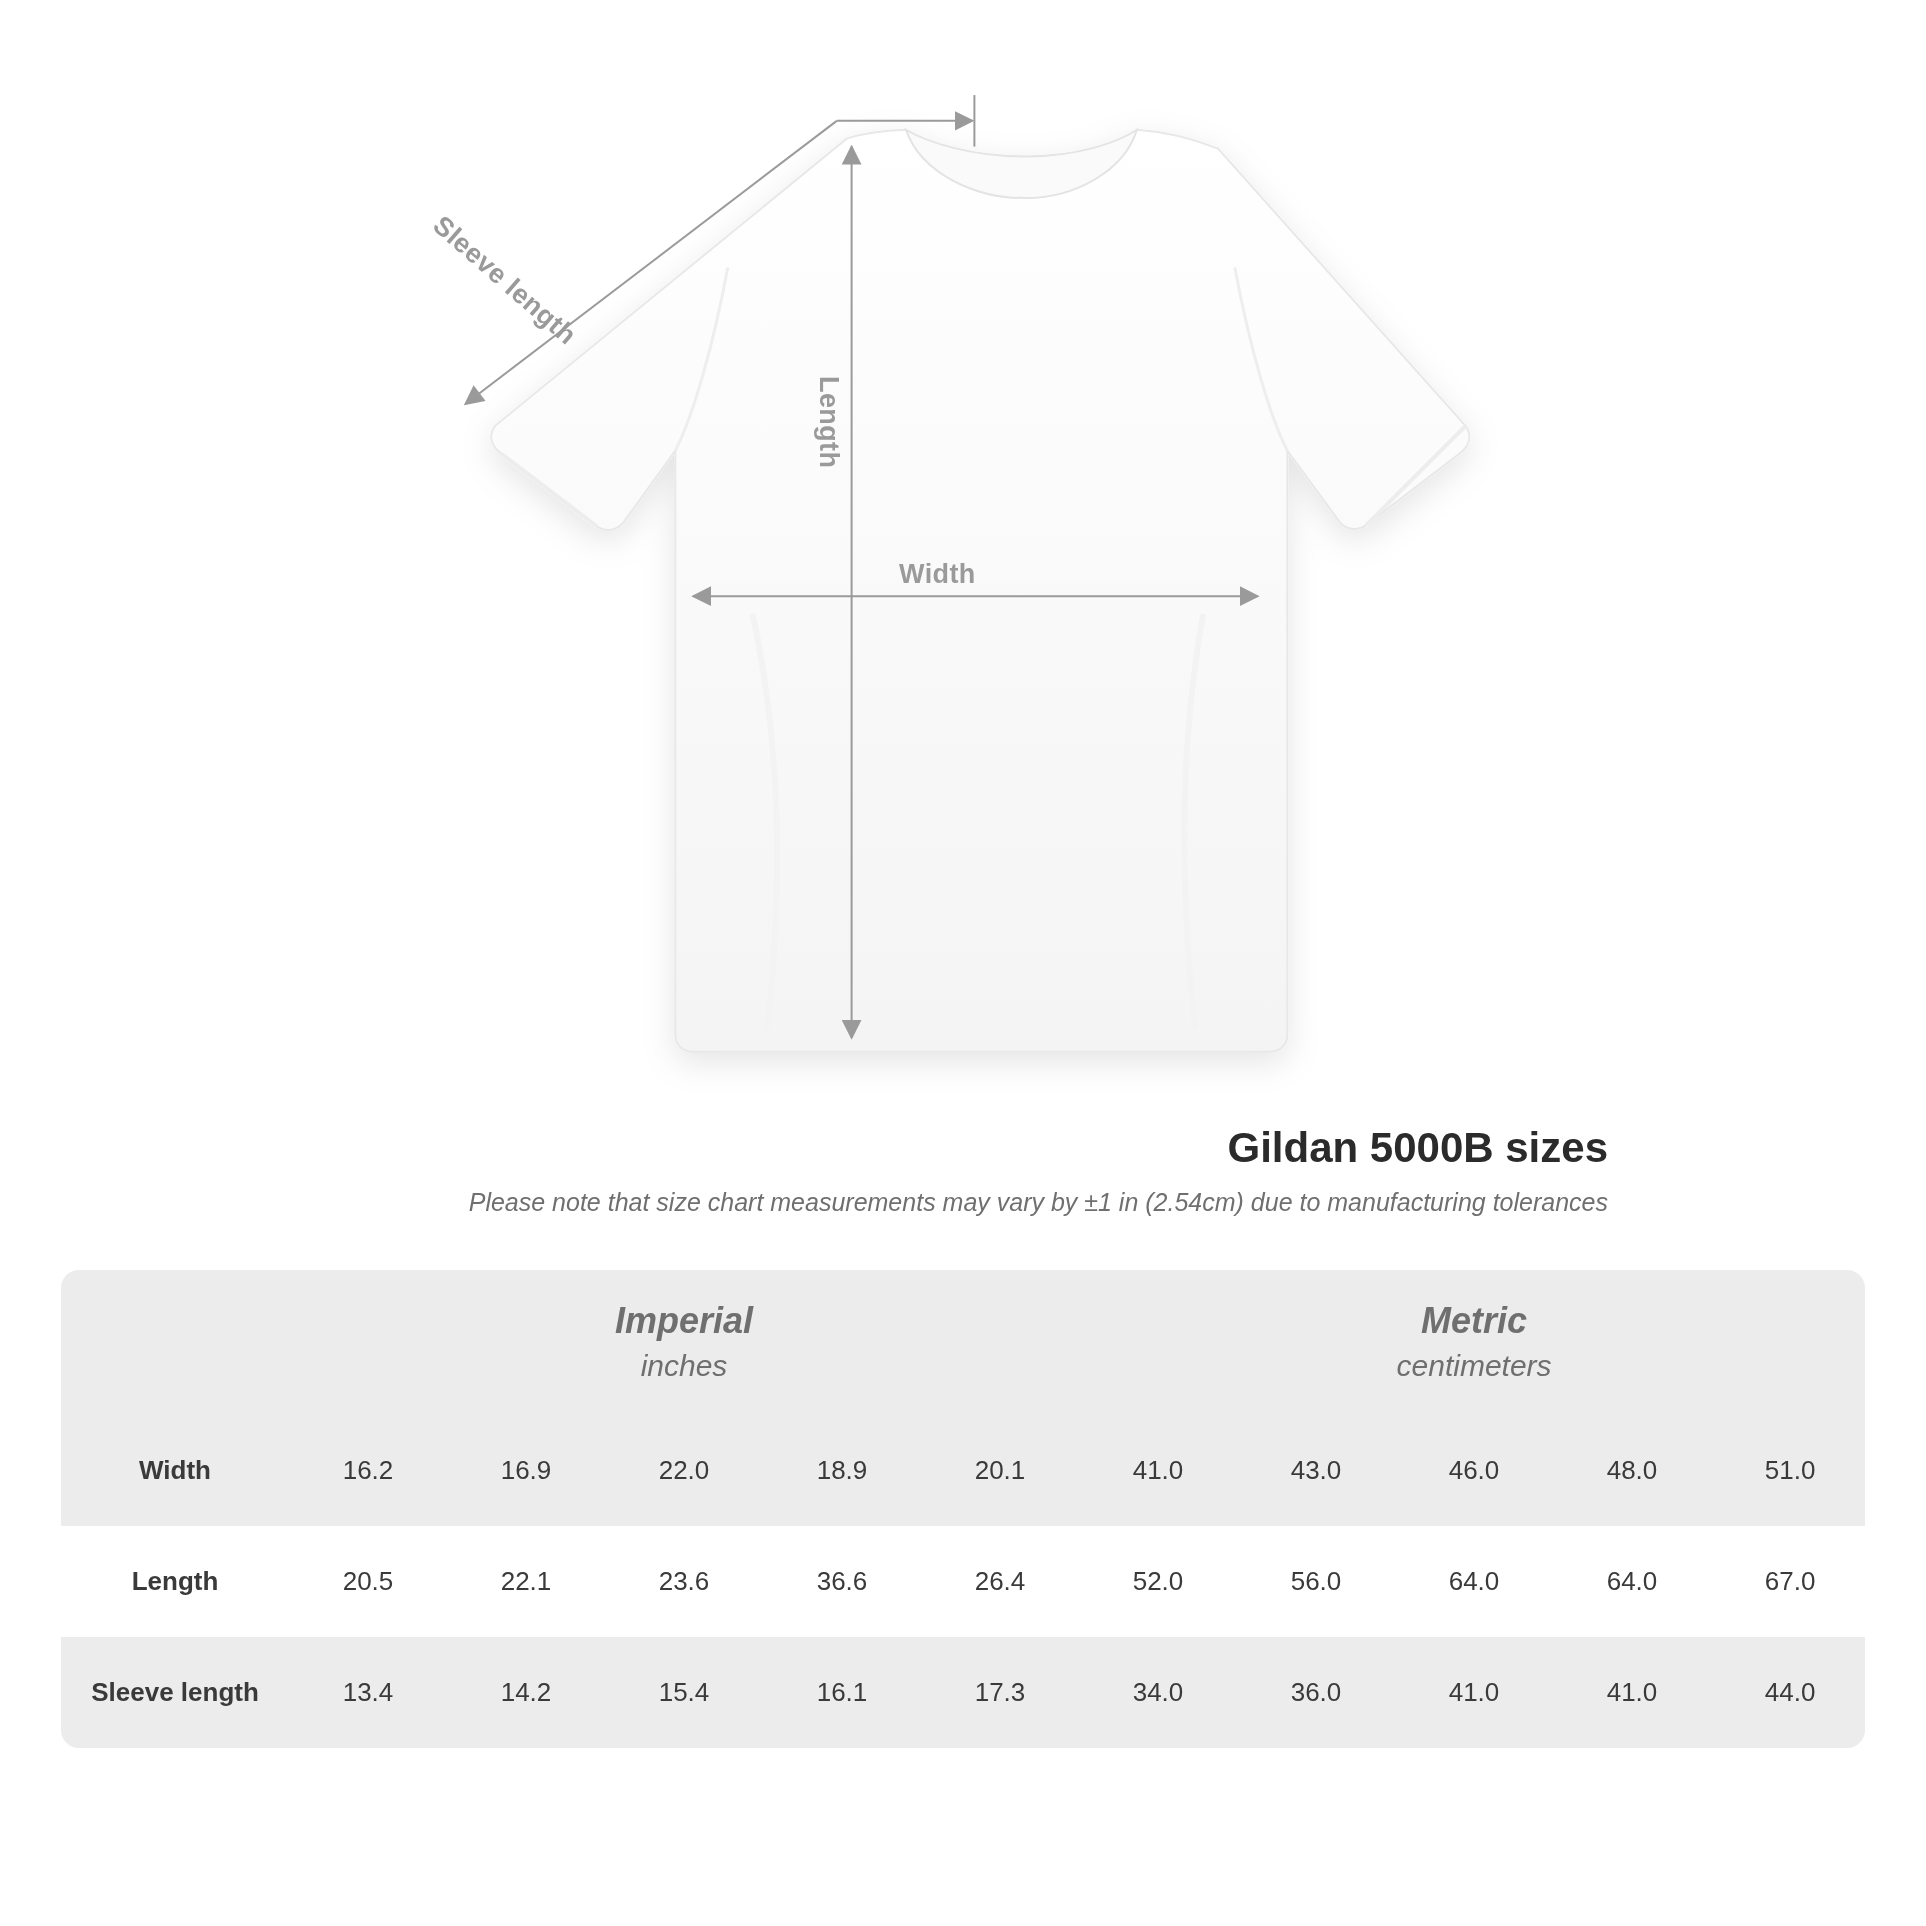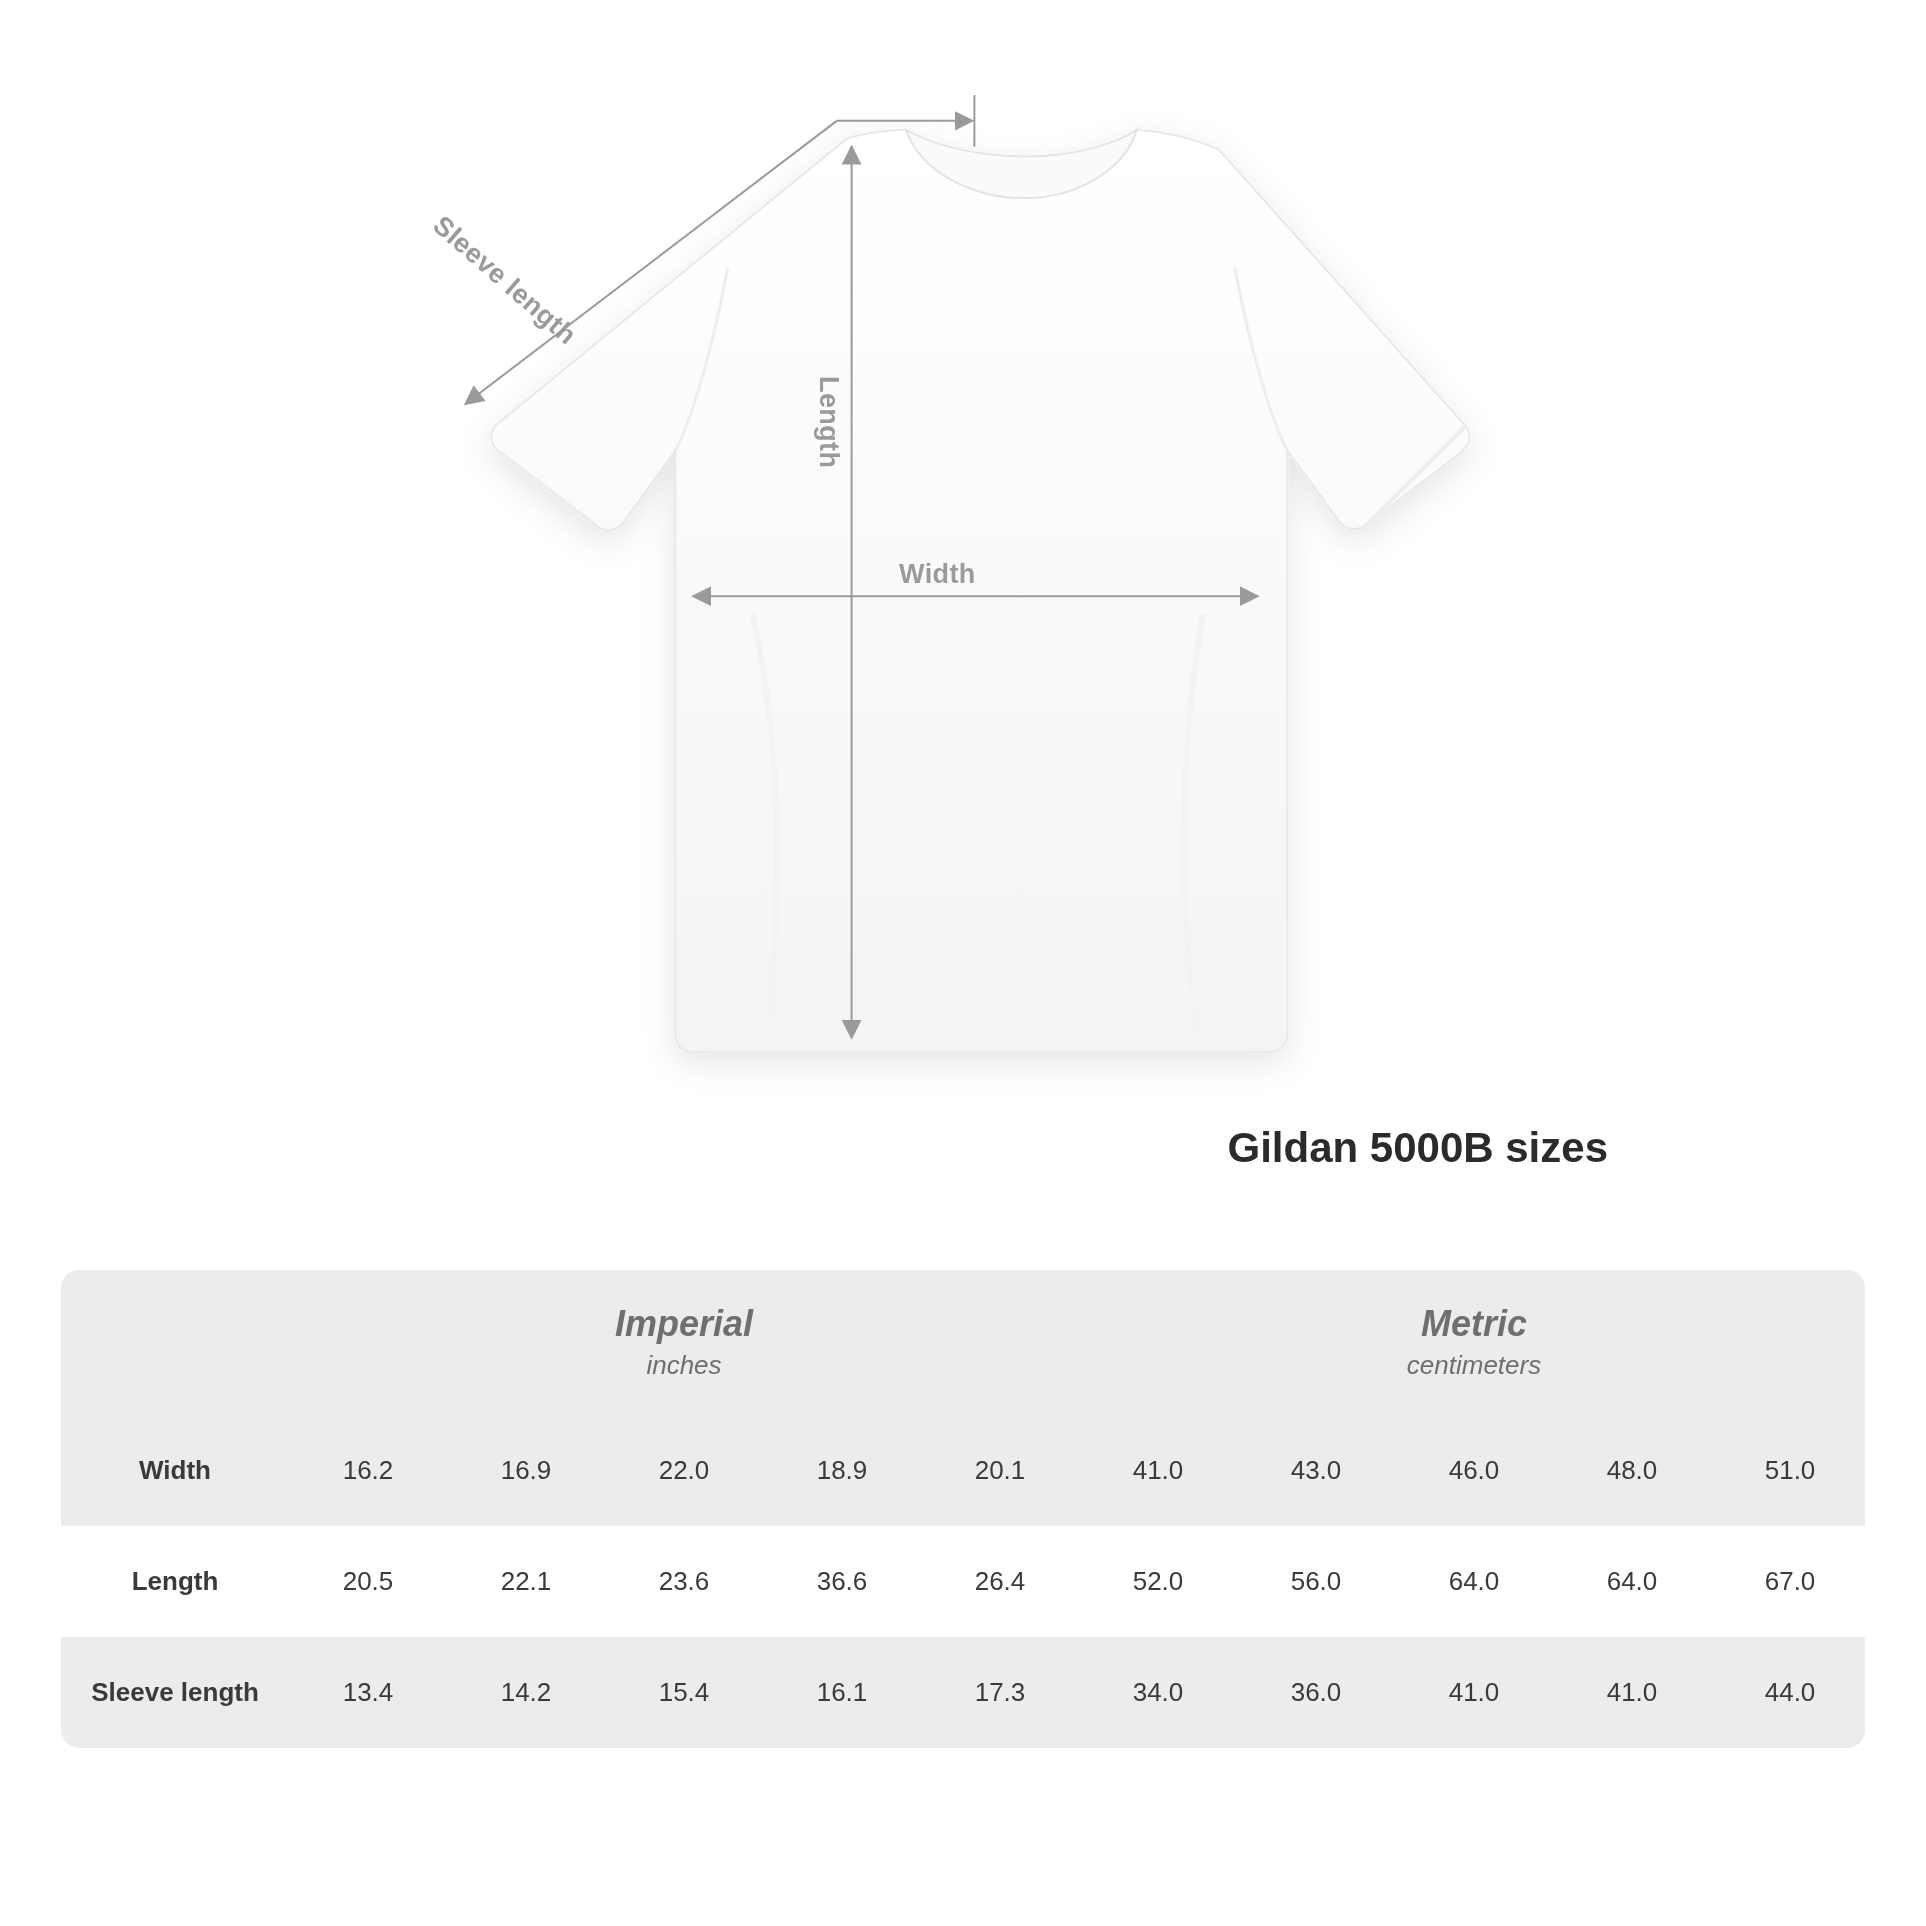--- a/index.html
+++ b/index.html
@@ -109,21 +109,21 @@
     padding: 0;
   }
   .unit-name {
     font-size: 36px;
     font-style: italic;
     font-weight: bold;
     color: #6f6f6f;
     line-height: 1.25;
   }
   .unit-sub {
-    font-size: 26px;
+    font-size: 30px;
     font-style: italic;
     color: #6f6f6f;
     line-height: 1.5;
   }
   .head-row td {
     background: #ffffff;
     height: 111px;
     font-weight: bold;
     color: #4a4a4a;
     font-size: 27px;
@@ -215,20 +215,21 @@
     </svg>
 
     <span class="dim-label label-width">Width</span>
     <span class="dim-label label-length">Length</span>
     <span class="dim-label label-sleeve">Sleeve length</span>
   </div>
 </div>
 
 <div class="title-block">
   <h1 class="chart-title">Gildan 5000B sizes</h1>
+  <p class="chart-note">Please note that size chart measurements may vary by ±1 in (2.54cm) due to manufacturing tolerances</p>
 </div>
 
 <div class="table-wrap">
   <table class="size-table">
     <colgroup>
       <col class="c-label">
       <col class="c-cell">
         <col class="c-cell">
         <col class="c-cell">
         <col class="c-cell">

